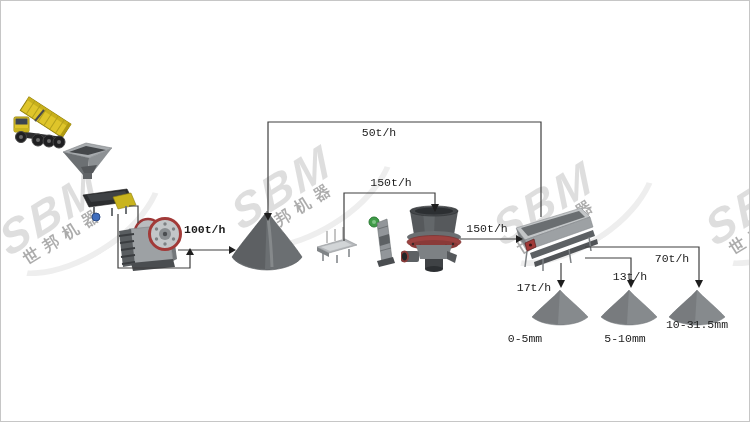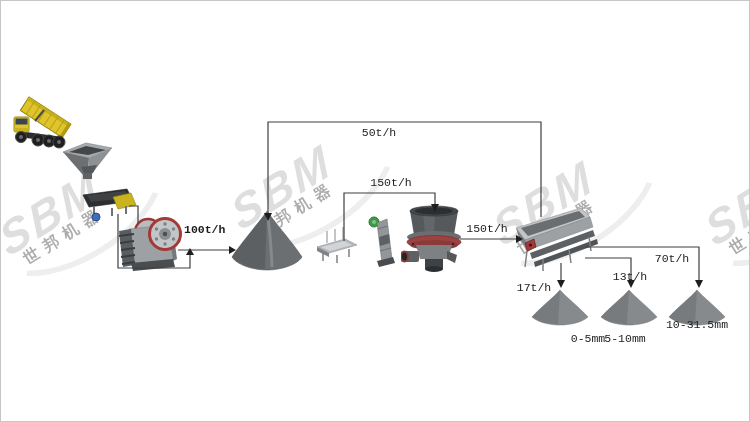--- a/index.html
+++ b/index.html
@@ -228,17 +228,17 @@
   </svg>
 
   <div class="lbl" style="left:183px;top:222px;font-weight:bold;">100t/h</div>
   <div class="lbl center" style="left:378px;top:125px;">50t/h</div>
   <div class="lbl center" style="left:390px;top:175px;">150t/h</div>
   <div class="lbl center" style="left:486px;top:221px;">150t/h</div>
   <div class="lbl center" style="left:533px;top:280px;">17t/h</div>
   <div class="lbl center" style="left:601px;top:269px;margin-left:28px;">13t/h</div>
   <div class="lbl center" style="left:671px;top:251px;">70t/h</div>
 
-  <div class="lbl center" style="left:587px;top:331px;">0-5mm</div>
+  <div class="lbl center" style="left:524px;top:331px;">0-5mm</div>
   <div class="lbl center" style="left:624px;top:331px;">5-10mm</div>
   <div class="lbl center" style="left:696px;top:317px;font-family:Liberation Mono, monospace;">10-31.5mm</div>
 
 </div>
 
 </body></html>

